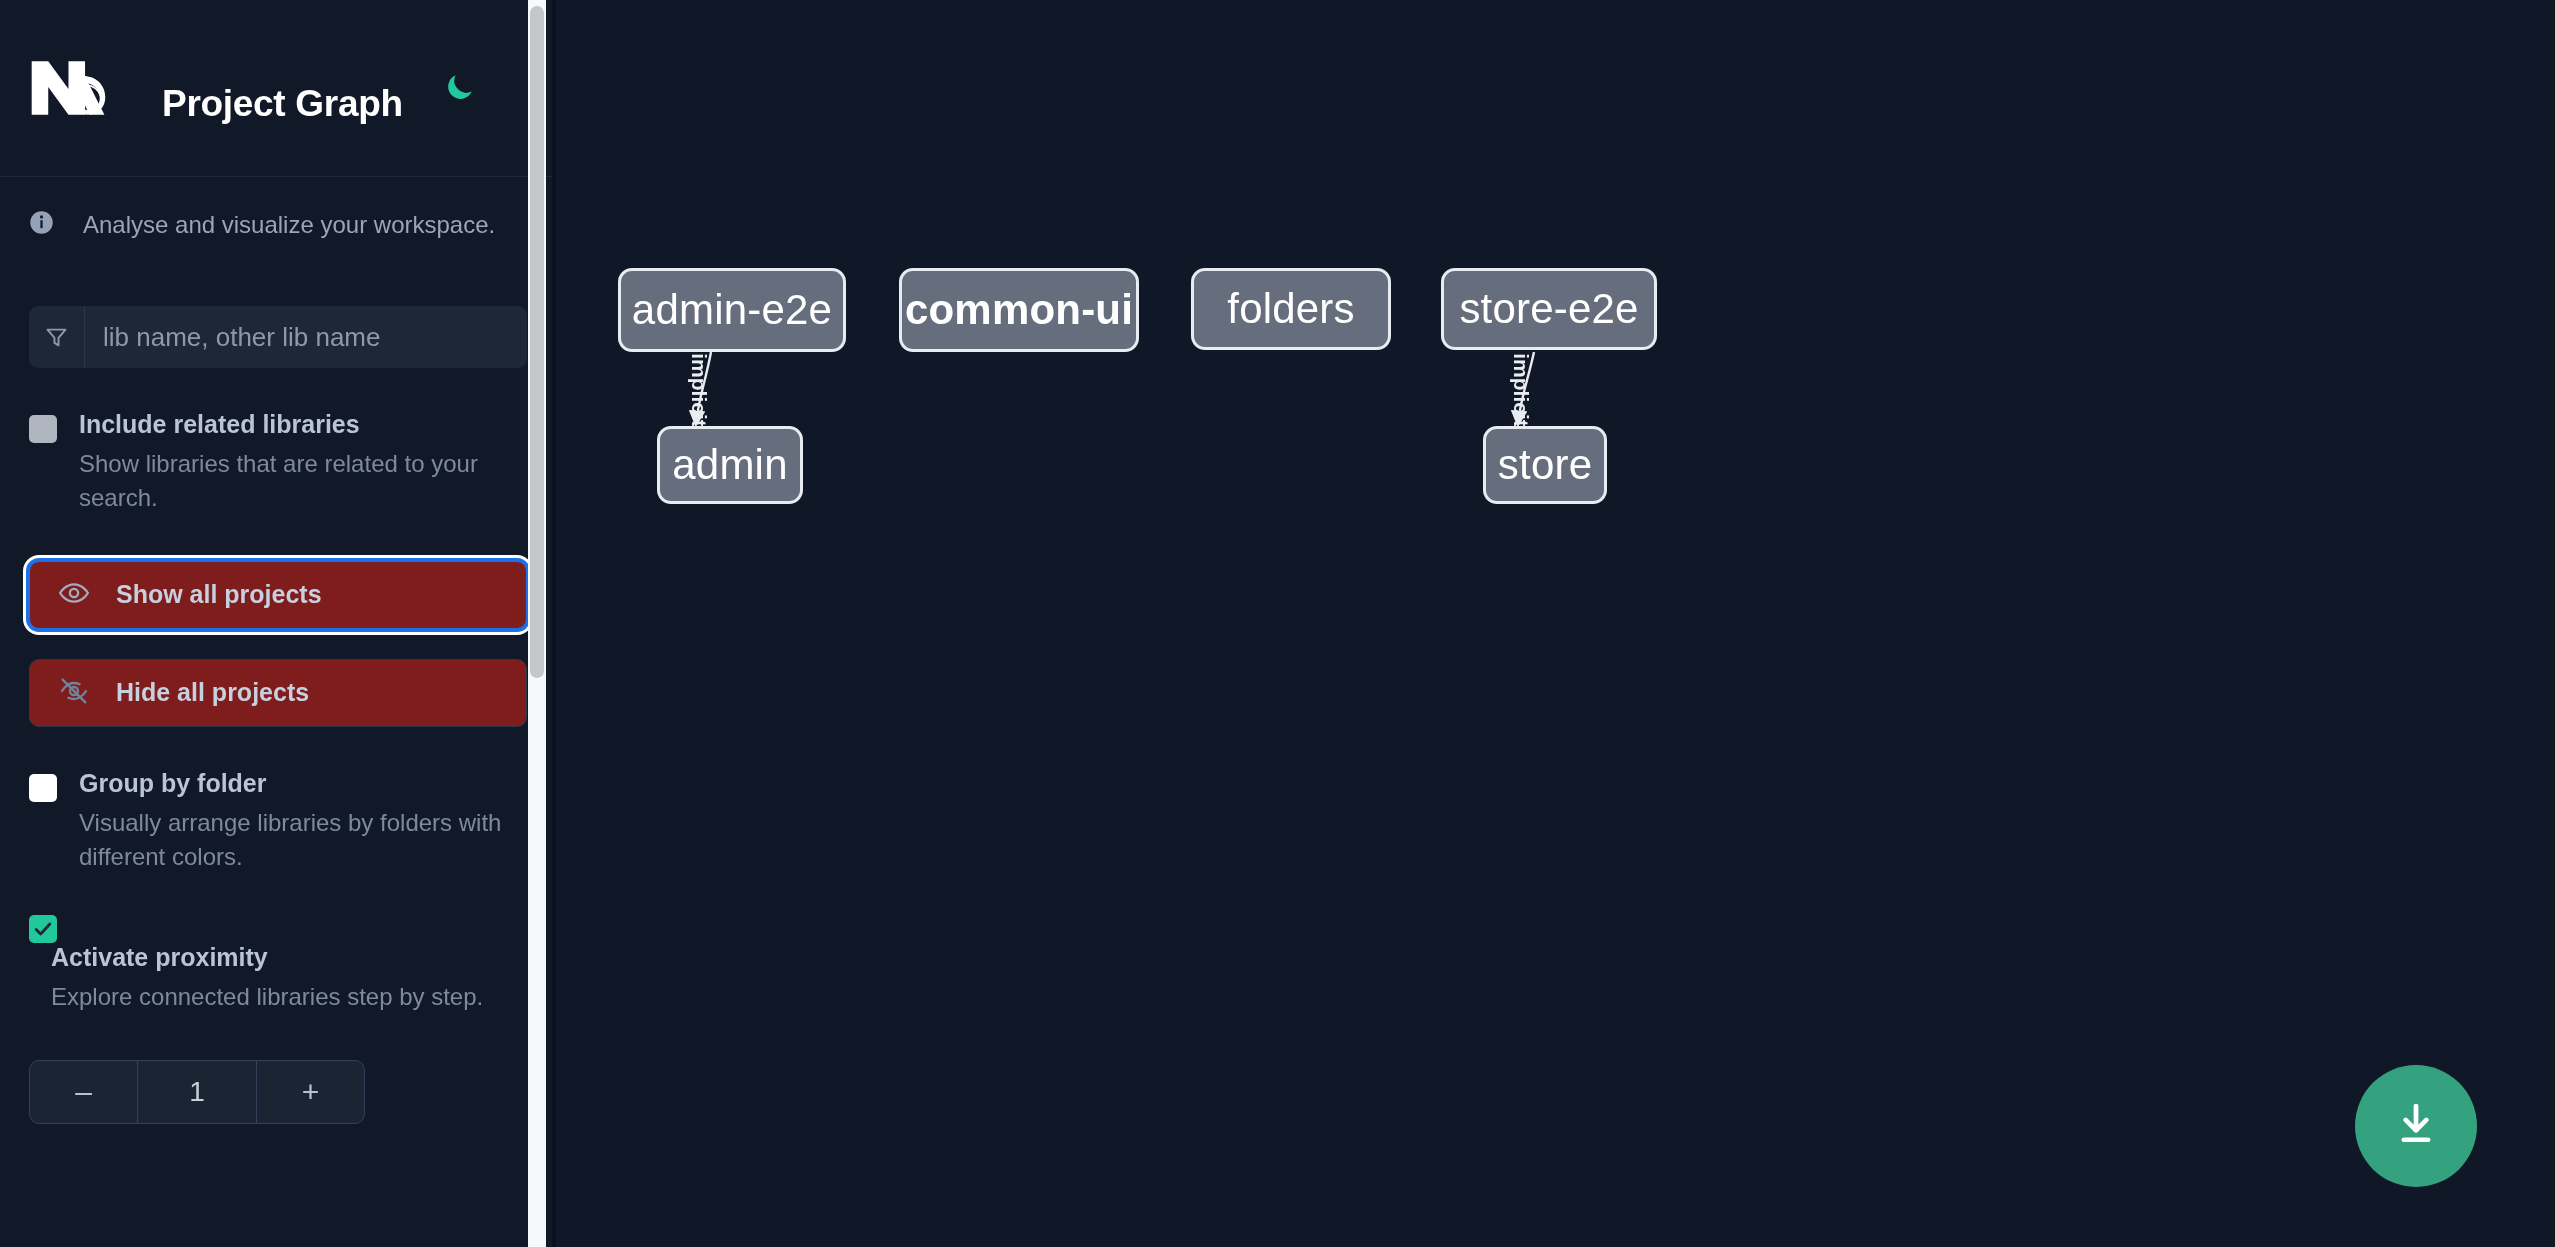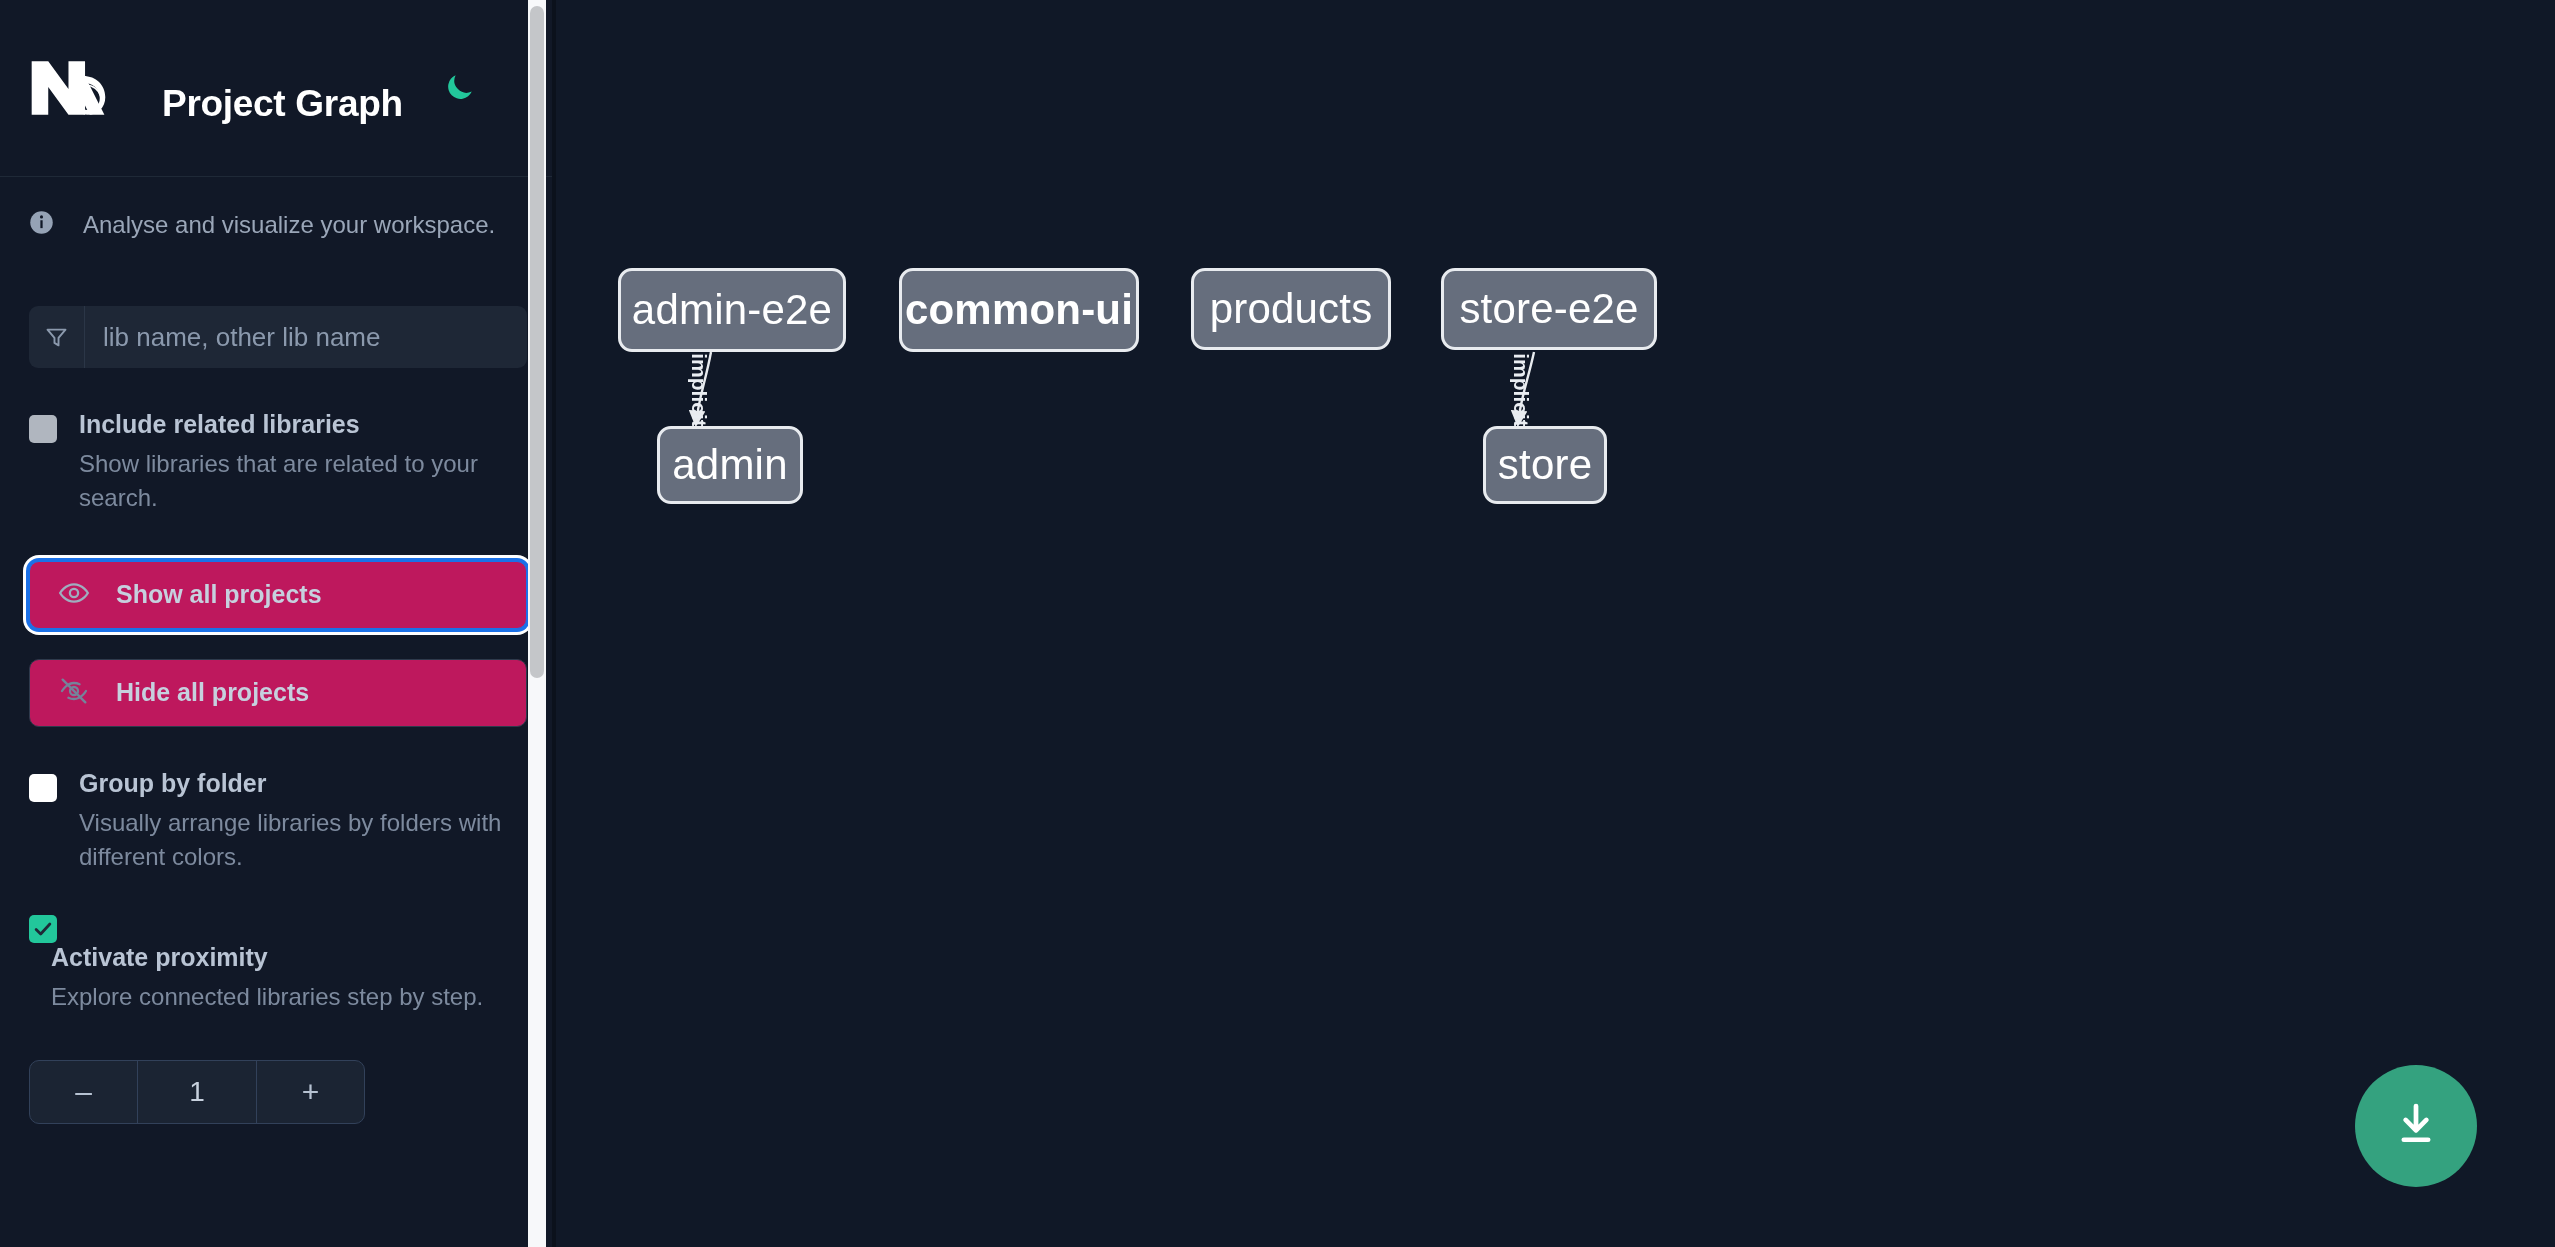--- a/index.html
+++ b/index.html
@@ -78,21 +78,21 @@
   .cb.unchecked { background: #ffffff; }
   .cb.checked { background: #22c79b; }
   .cb svg { display: block; }
   .cbtexts { margin-left: 22px; }
   .cb-label { font-size: 25px; font-weight: 700; color: #b9c4d4; line-height: 1.15; }
   .cb-desc { font-size: 24px; color: #7d8a9e; line-height: 1.42; margin-top: 8px; max-width: 440px; }
 
   
   .bigbtn {
     margin-top: 30px; height: 68px; width: 100%;
-    background: #be185d;
+    background: #7f1d1d;
     border: 1px solid #2e3a4c;
     border-radius: 10px;
     display: flex; align-items: center;
     padding-left: 28px; gap: 26px;
     cursor: pointer;
   }
   .bigbtn.focused {
     border-color: #1b71e8;
     box-shadow: 0 0 0 3px #1b71e8, 0 0 0 6px #ffffff;
   }
@@ -287,21 +287,21 @@
       <path d="M978 352 C 972 380, 964 400, 962 424" fill="none" stroke="#e8ebef" stroke-width="2.4" marker-end="url(#arrow)"></path>
     </svg>
 
     <div class="node" style="left:62px;top:268px;width:228px;height:84px;">
       <span class="node-label">admin-e2e</span>
     </div>
     <div class="node" style="left:343px;top:268px;width:240px;height:84px;font-weight:bold;">
       <span class="node-label">common-ui</span>
     </div>
     <div class="node" style="left:635px;top:268px;width:200px;height:82px;">
-      <span class="node-label">products</span>
+      <span class="node-label">folders</span>
     </div>
     <div class="node" style="left:885px;top:268px;width:216px;height:82px;">
       <span class="node-label">store-e2e</span>
     </div>
     <div class="node" style="left:101px;top:426px;width:146px;height:78px;">
       <span class="node-label">admin</span>
     </div>
     <div class="node" style="left:927px;top:426px;width:124px;height:78px;">
       <span class="node-label">store</span>
     </div>

